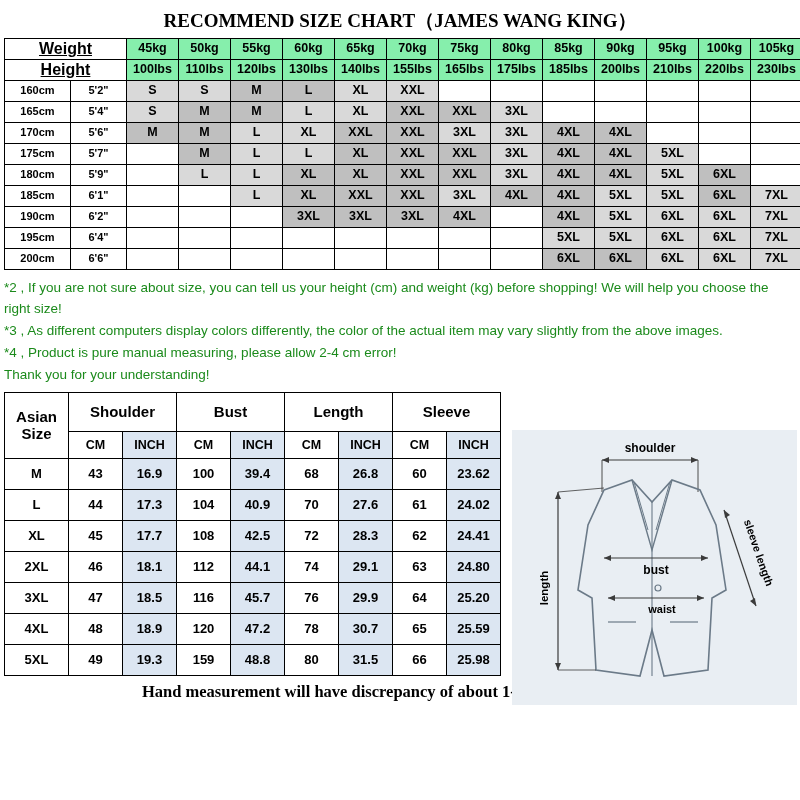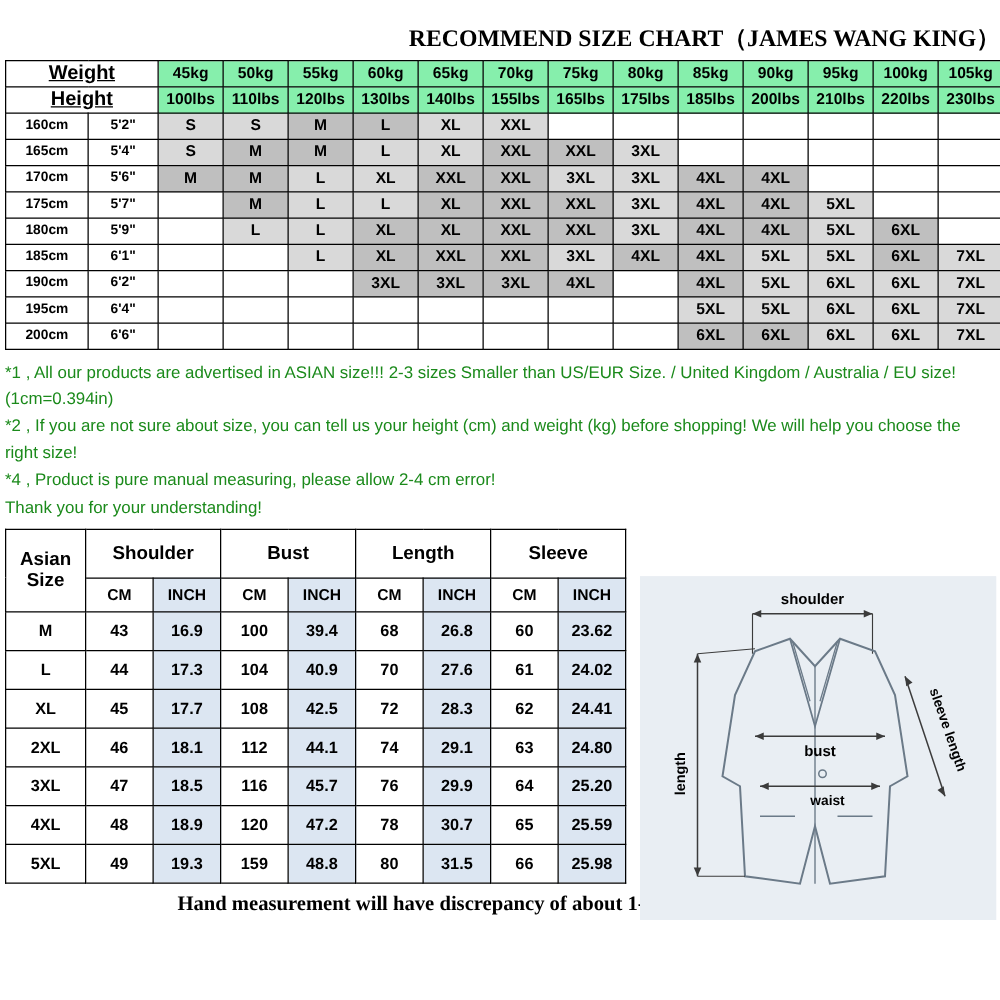--- a/index.html
+++ b/index.html
@@ -16,26 +16,26 @@
     position: relative;
   }
   #root {
     width: 800px;
     height: 800px;
     position: relative;
   }
 
   
   .title {
-    text-align: right;
+    text-align: center;
     font-family: "Liberation Serif", serif;
     font-weight: bold;
     font-size: 19px;
     letter-spacing: 0px;
-    padding-top: 18px;
+    padding-top: 8px;
     padding-bottom: 4px;
   }
 
   
   table.sizechart {
     border-collapse: collapse;
     table-layout: fixed;
     margin-left: 4px;
     width: 792px;
     font-size: 12.5px;
@@ -326,22 +326,22 @@
           <td class="cell-g2">6XL</td>
           <td class="cell-g2">6XL</td>
           <td class="cell-g1">6XL</td>
           <td class="cell-g1">6XL</td>
           <td class="cell-g1">7XL</td>
         </tr>
       </tbody>
   </table>
 
   <div class="notes">
-    <p>*1 , All our products are advertised in ASIAN size!!! 2-3 sizes Smaller than US/EUR Size. / United Kingdom / Australia / EU size! (1cm=0.394in)</p>
     <p>*2 , If you are not sure about size, you can tell us your height (cm) and weight (kg) before shopping! We will help you choose the right size!</p>
+    <p>*3 , As different computers display colors differently, the color of the actual item may vary slightly from the above images.</p>
     <p>*4 , Product is pure manual measuring, please allow 2-4 cm error!</p>
     <p class="thanks">Thank you for your understanding!</p>
   </div>
 
   <div class="lower">
     <table class="meas">
       <colgroup>
         <col style="width:64px">
         <col style="width:54px">
           <col style="width:54px">

